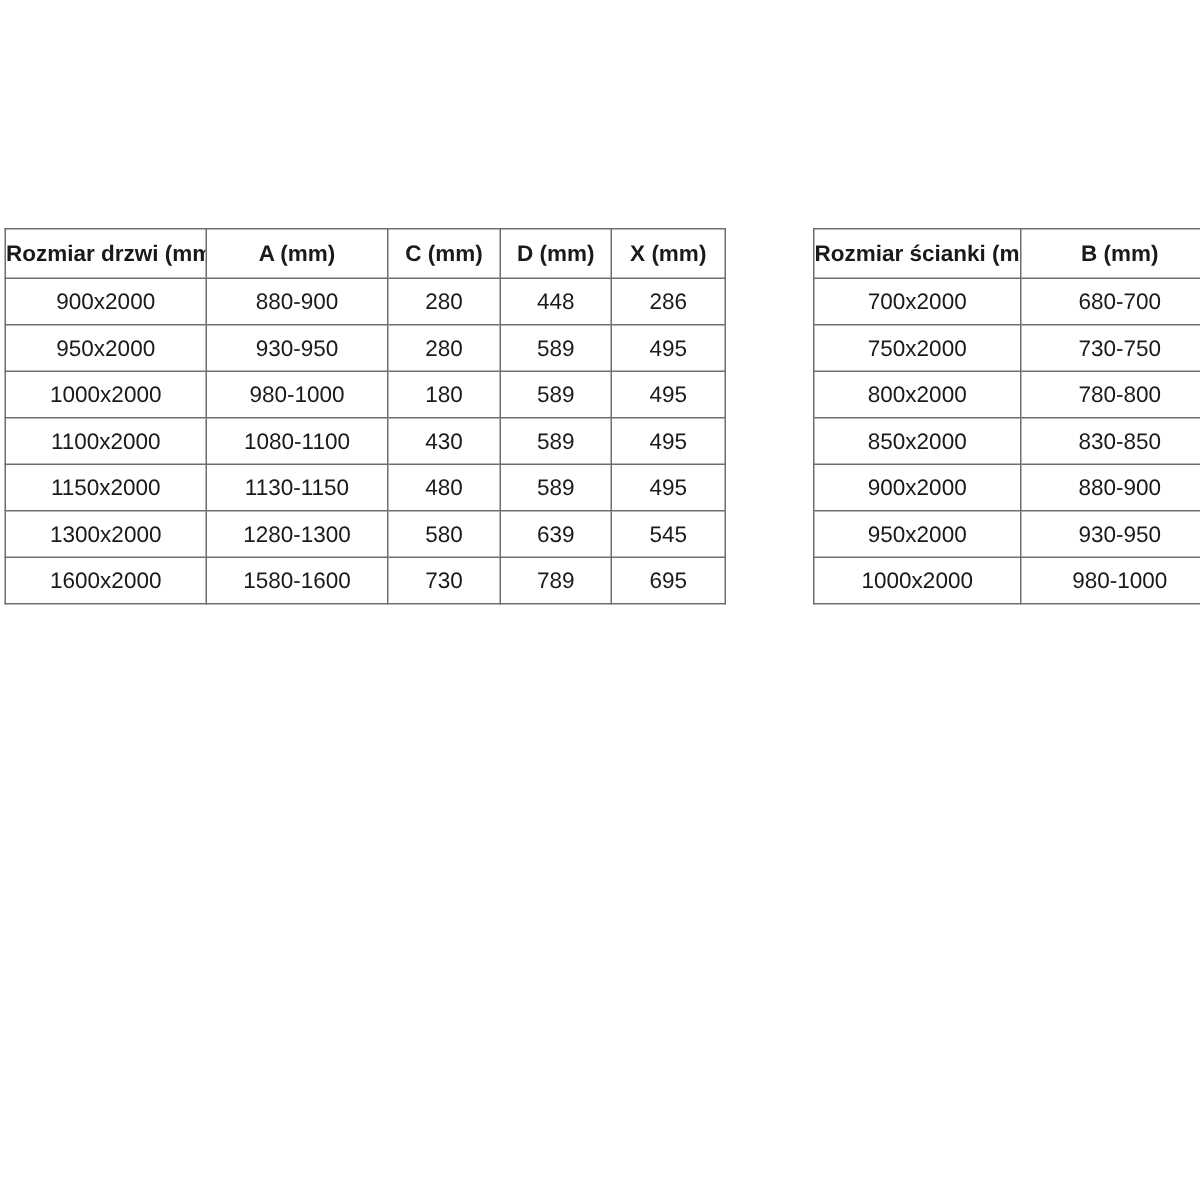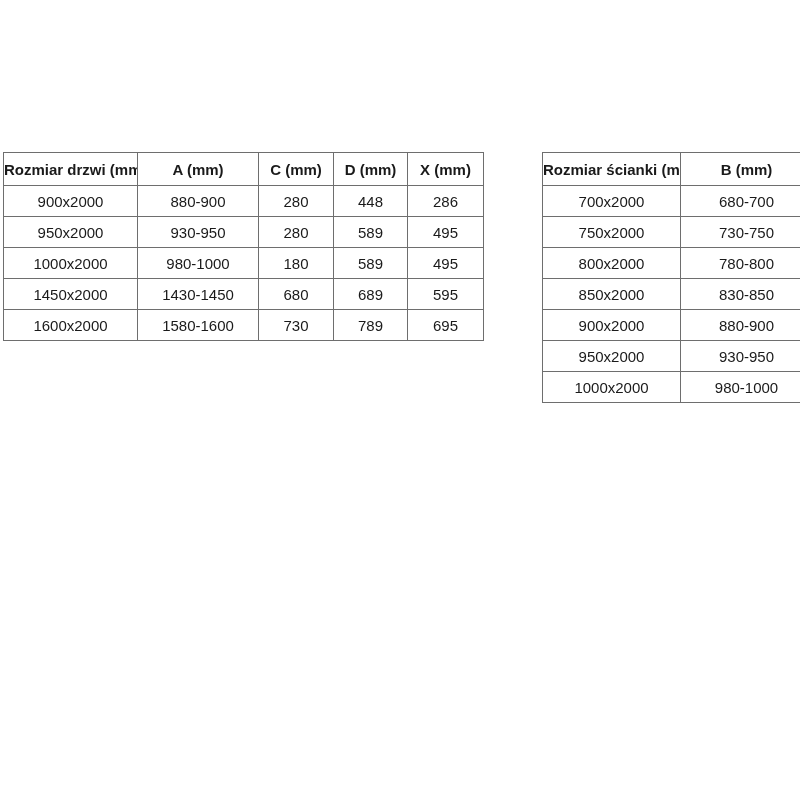--- a/index.html
+++ b/index.html
@@ -86,25 +86,39 @@
           <td>495</td>
         </tr>
         <tr>
           <td>1000x2000</td>
           <td>980-1000</td>
           <td>180</td>
           <td>589</td>
           <td>495</td>
         </tr>
         <tr>
-          <td>1450x2000</td>
-          <td>1430-1450</td>
-          <td>680</td>
-          <td>689</td>
-          <td>595</td>
+          <td>1100x2000</td>
+          <td>1080-1100</td>
+          <td>430</td>
+          <td>589</td>
+          <td>495</td>
+        </tr>
+        <tr>
+          <td>1150x2000</td>
+          <td>1130-1150</td>
+          <td>480</td>
+          <td>589</td>
+          <td>495</td>
+        </tr>
+        <tr>
+          <td>1300x2000</td>
+          <td>1280-1300</td>
+          <td>580</td>
+          <td>639</td>
+          <td>545</td>
         </tr>
         <tr>
           <td>1600x2000</td>
           <td>1580-1600</td>
           <td>730</td>
           <td>789</td>
           <td>695</td>
         </tr>
       </tbody>
     </table>

